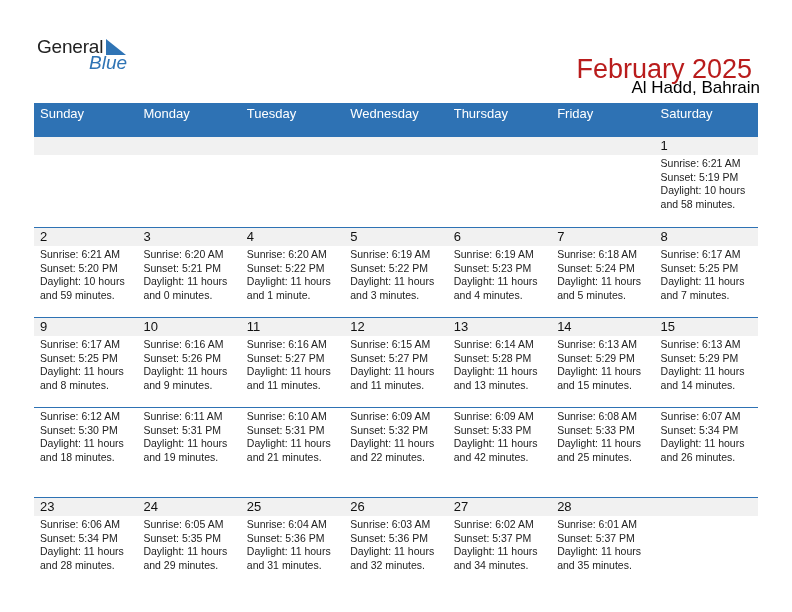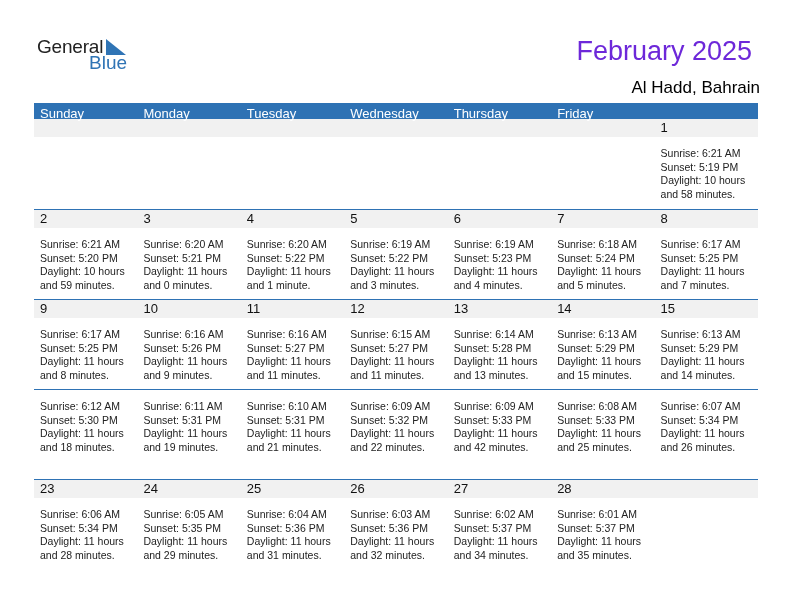--- a/index.html
+++ b/index.html
@@ -1,32 +1,32 @@
 <!DOCTYPE html>
 <html><head>
 <meta charset="utf-8">
 <style>
   html, body { margin: 0; padding: 0; background: #ffffff; }
   body { width: 792px; height: 612px; position: relative; overflow: hidden;
          font-family: "Liberation Sans", "DejaVu Sans", sans-serif; color: #222; }
   .logo { position: absolute; left: 37px; top: 36px; width: 100px; height: 40px; }
   .logo .general { position: absolute; left: 0; top: 0; font-size: 19px; color: #222; letter-spacing: -0.2px; }
-  .logo .blue { position: absolute; left: 52px; top: 16px; font-size: 19px; color: #2f74b5; }
+  .logo .blue { position: absolute; left: 52px; top: 16px; font-size: 19px; color: #2f74b5; font-style: italic; }
   .logo svg { position: absolute; left: 69px; top: 3px; }
-  .title { position: absolute; right: 40px; top: 36px; font-size: 27px; color: #6d28d9; text-align: right; }
+  .title { position: absolute; right: 40px; top: 54px; font-size: 27px; color: #b91c1c; text-align: right; }
   .subtitle { position: absolute; right: 32px; top: 78px; font-size: 17px; color: #000000; text-align: left; }
   .cal { position: absolute; left: 34px; top: 103px; width: 724px; }
-  .head { display: grid; grid-template-columns: repeat(7, 1fr); background: #2e72b4; height: 16px; }
+  .head { display: grid; grid-template-columns: repeat(7, 1fr); background: #2e72b4; height: 34px; }
   .head div { color: #fff; font-size: 13px; line-height: 22px; padding-left: 6px; }
   .week { border-top: 1px solid #2e72b4; height: 89px; }
   .week.first { border-top: none; height: 90px; }
   .nums { display: grid; grid-template-columns: repeat(7, 1fr); background: #f1f1f1; height: 18px; }
   .nums div { font-size: 13px; line-height: 18px; padding-left: 6px; color: #111; }
   .info { display: grid; grid-template-columns: repeat(7, 1fr); }
-  .info .cell { padding-left: 6px; padding-top: 10px; font-size: 10.5px; line-height: 13.5px; color: #222; }
+  .info .cell { padding-left: 6px; padding-top: 2px; font-size: 10.5px; line-height: 13.5px; color: #222; }
 </style>
 </head>
 <body>
 
 <div class="logo">
   <span class="general">General</span>
   <svg width="20" height="16" viewBox="0 0 20 16">
     <polygon points="0,0 0,16 20,16" fill="#2f74b5"></polygon>
   </svg>
   <span class="blue">Blue</span>
@@ -36,20 +36,21 @@
 <div class="subtitle">Al Hadd, Bahrain</div>
 
 <div class="cal">
   <div class="head">
     <div>Sunday</div>
     <div>Monday</div>
     <div>Tuesday</div>
     <div>Wednesday</div>
     <div>Thursday</div>
     <div>Friday</div>
+    <div>Saturday</div>
   </div>
   <div id="weeks">
       <div class="week first">
         <div class="nums">
           <div></div>
           <div></div>
           <div></div>
           <div></div>
           <div></div>
           <div></div>

